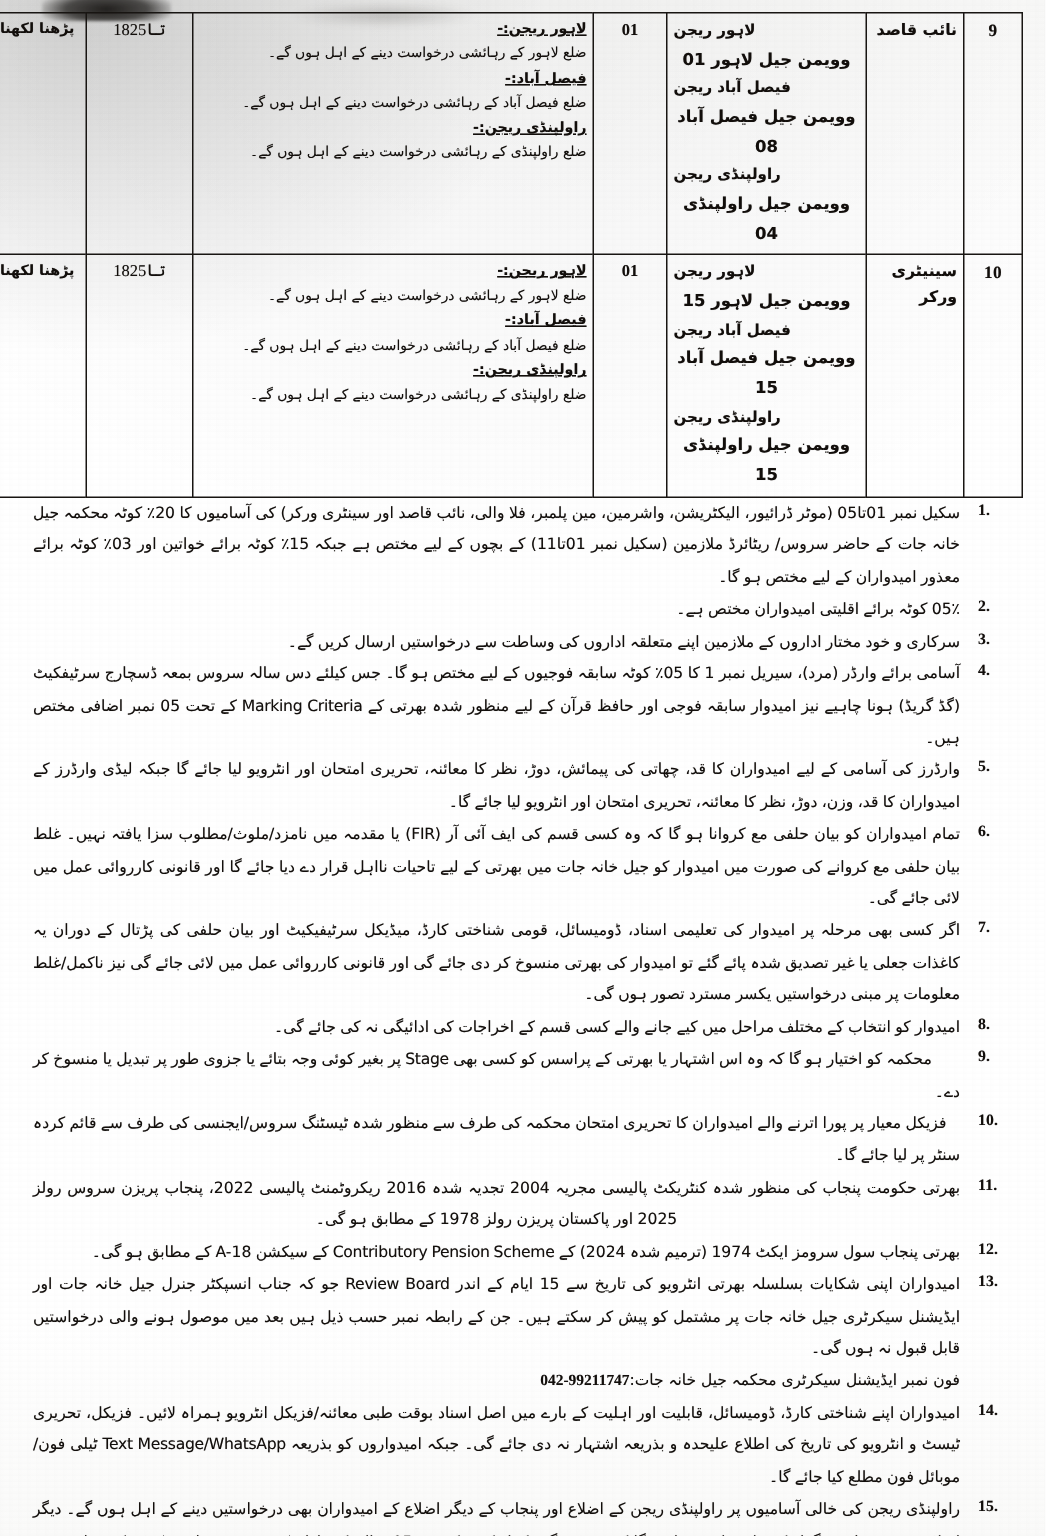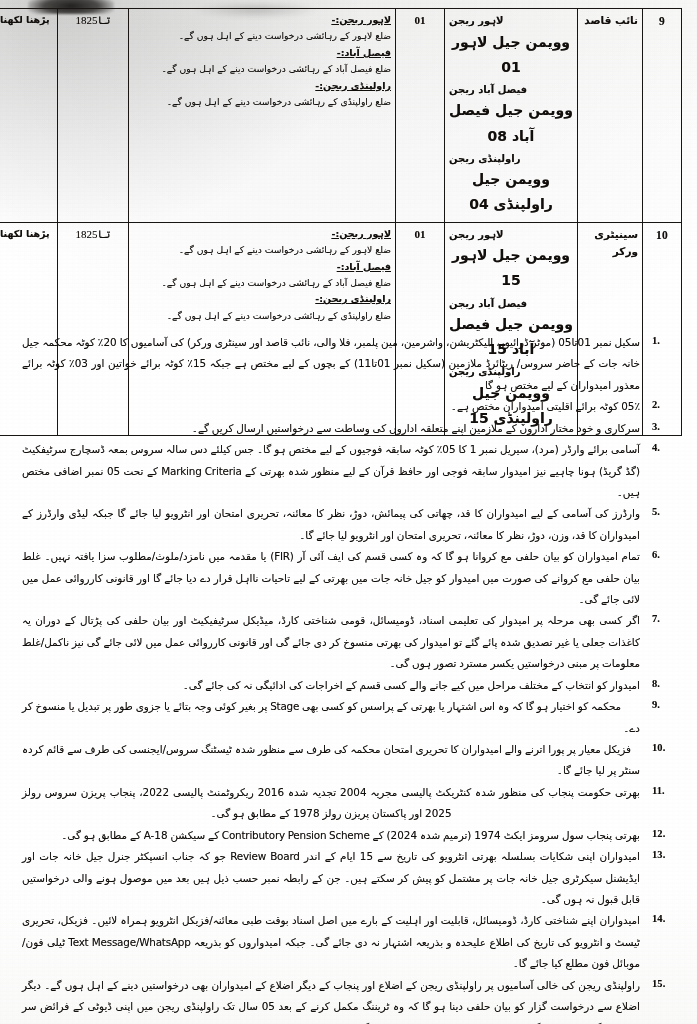--- a/index.html
+++ b/index.html
@@ -105,21 +105,21 @@
     font-size:9.5px;font-weight:600;text-align:center;
     padding-top:4px;letter-spacing:-.15px;
   }
 
   .reg-block{margin-bottom:1px;}
   .reg-head{
     font-size:10px;font-weight:700;text-align:left;
     line-height:1.75;letter-spacing:-.1px;
   }
   .reg-line{
-    font-size:14px;font-weight:600;text-align:center;
+    font-size:11px;font-weight:600;text-align:center;
     line-height:1.8;letter-spacing:-.2px;
   }
   .dom-block{margin-bottom:0px;}
   .dom-head{
     font-size:9.5px;font-weight:700;text-align:right;
     line-height:1.72;letter-spacing:-.15px;text-decoration:underline;
   }
   .dom-line{
     font-size:9.2px;font-weight:500;text-align:right;
     line-height:1.8;letter-spacing:-.25px;
@@ -345,20 +345,26 @@
       <div class="cond-num">12.</div>
       <div class="cond-body ur one-line">بھرتی پنجاب سول سرومز ایکٹ 1974 (ترمیم شدہ 2024) کے Contributory Pension Scheme کے سیکشن 18-A کے مطابق ہو گی۔</div>
     </div>
 
     <div class="cond">
       <div class="cond-num">13.</div>
       <div class="cond-body ur">امیدواران اپنی شکایات بسلسلہ بھرتی انٹرویو کی تاریخ سے 15 ایام کے اندر Review Board جو کہ جناب انسپکٹر جنرل جیل خانہ جات اور ایڈیشنل سیکرٹری جیل خانہ جات پر مشتمل کو پیش کر سکتے ہیں۔ جن کے رابطہ نمبر حسب ذیل ہیں بعد میں موصول ہونے والی درخواستیں قابل قبول نہ ہوں گی۔</div>
     </div>
 
 
+    <div class="cond">
+      <div class="cond-num"></div>
+      <div class="tel-line ur">
+        <span>فون نمبر ایڈیشنل سیکرٹری محکمہ جیل خانہ جات:</span><span class="ltr-num">042-99211747</span>
+      </div>
+    </div>
 
     <div class="cond">
       <div class="cond-num">14.</div>
       <div class="cond-body ur">امیدواران اپنے شناختی کارڈ، ڈومیسائل، قابلیت اور اہلیت کے بارے میں اصل اسناد بوقت طبی معائنہ/فزیکل انٹرویو ہمراہ لائیں۔ فزیکل، تحریری ٹیسٹ و انٹرویو کی تاریخ کی اطلاع علیحدہ و بذریعہ اشتہار نہ دی جائے گی۔ جبکہ امیدواروں کو بذریعہ Text Message/WhatsApp ٹیلی فون/موبائل فون مطلع کیا جائے گا۔</div>
     </div>
 
     <div class="cond">
       <div class="cond-num">15.</div>
       <div class="cond-body ur">راولپنڈی ریجن کی خالی آسامیوں پر راولپنڈی ریجن کے اضلاع اور پنجاب کے دیگر اضلاع کے امیدواران بھی درخواستیں دینے کے اہل ہوں گے۔ دیگر اضلاع سے درخواست گزار کو بیان حلفی دینا ہو گا کہ وہ ٹریننگ مکمل کرنے کے بعد 05 سال تک راولپنڈی ریجن میں اپنی ڈیوٹی کے فرائض سر انجام دے گا اور کسی دیگر ریجن میں ٹرانسفر کا مطالبہ نہ کرے گا۔</div>
     </div>

